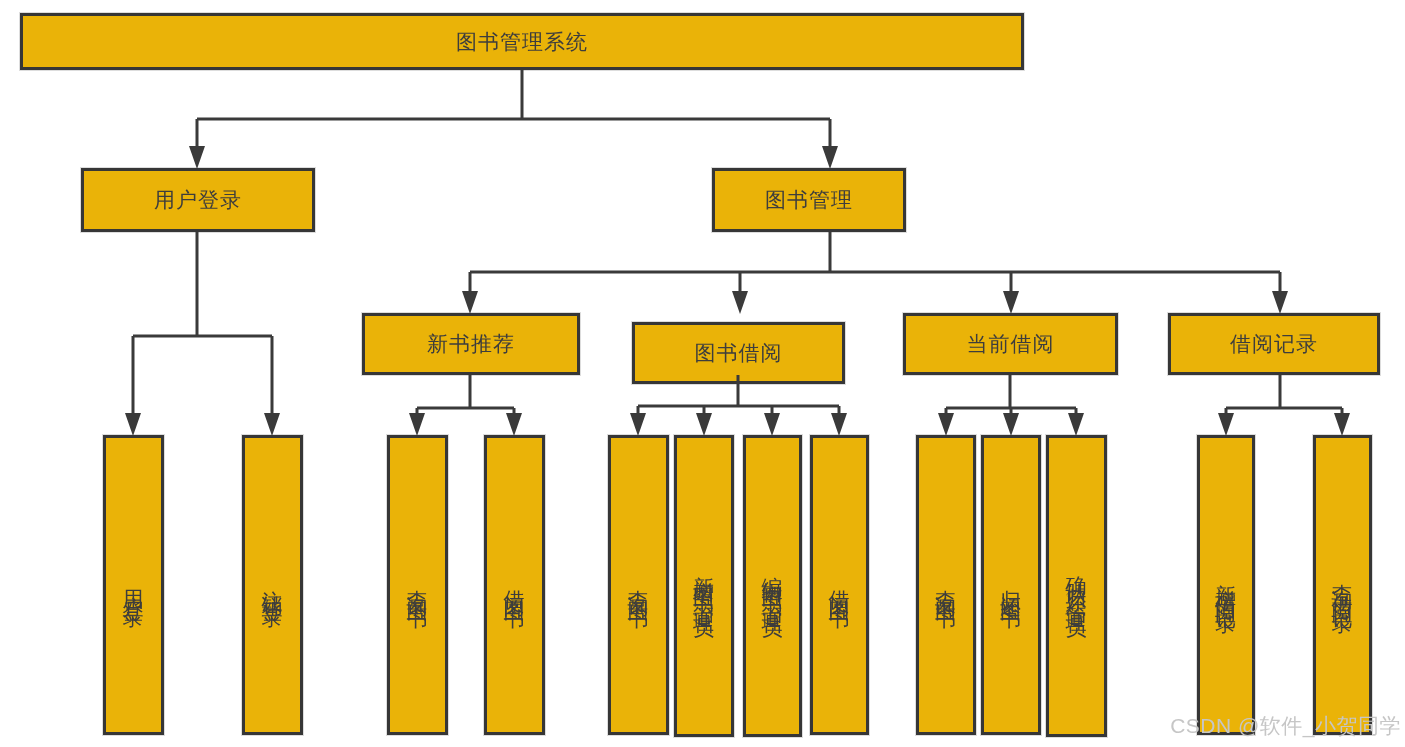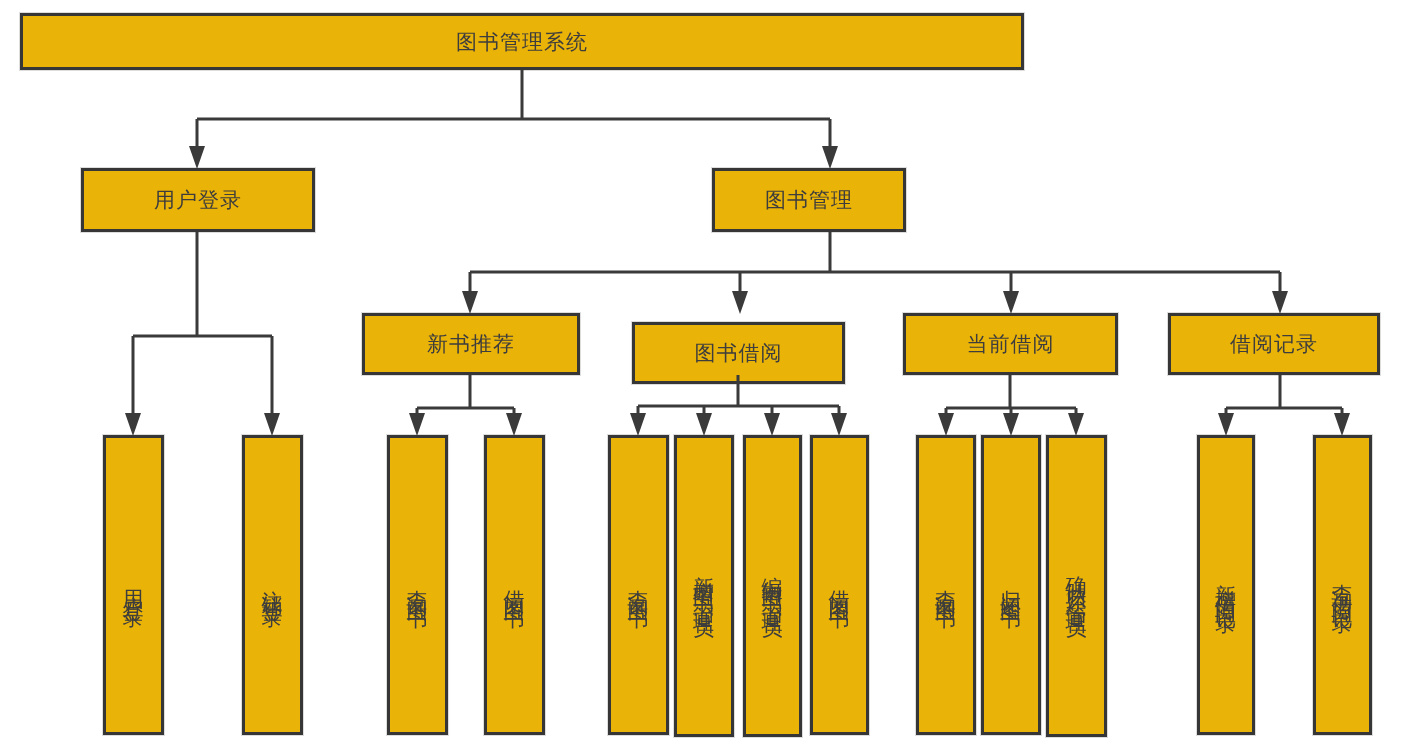--- a/index.html
+++ b/index.html
@@ -148,14 +148,15 @@
       <polygon points="764,413 780,413 772,436"></polygon>
       <polygon points="831,413 847,413 839,436"></polygon>
       <polygon points="938,413 954,413 946,436"></polygon>
       <polygon points="1003,413 1019,413 1011,436"></polygon>
       <polygon points="1068,413 1084,413 1076,436"></polygon>
       <polygon points="1218,413 1234,413 1226,436"></polygon>
       <polygon points="1334,413 1350,413 1342,436"></polygon>
     </g>
   </svg>
 
+  <div class="watermark">CSDN @软件_小贺同学</div>
 
 </div>
 
 </body></html>

